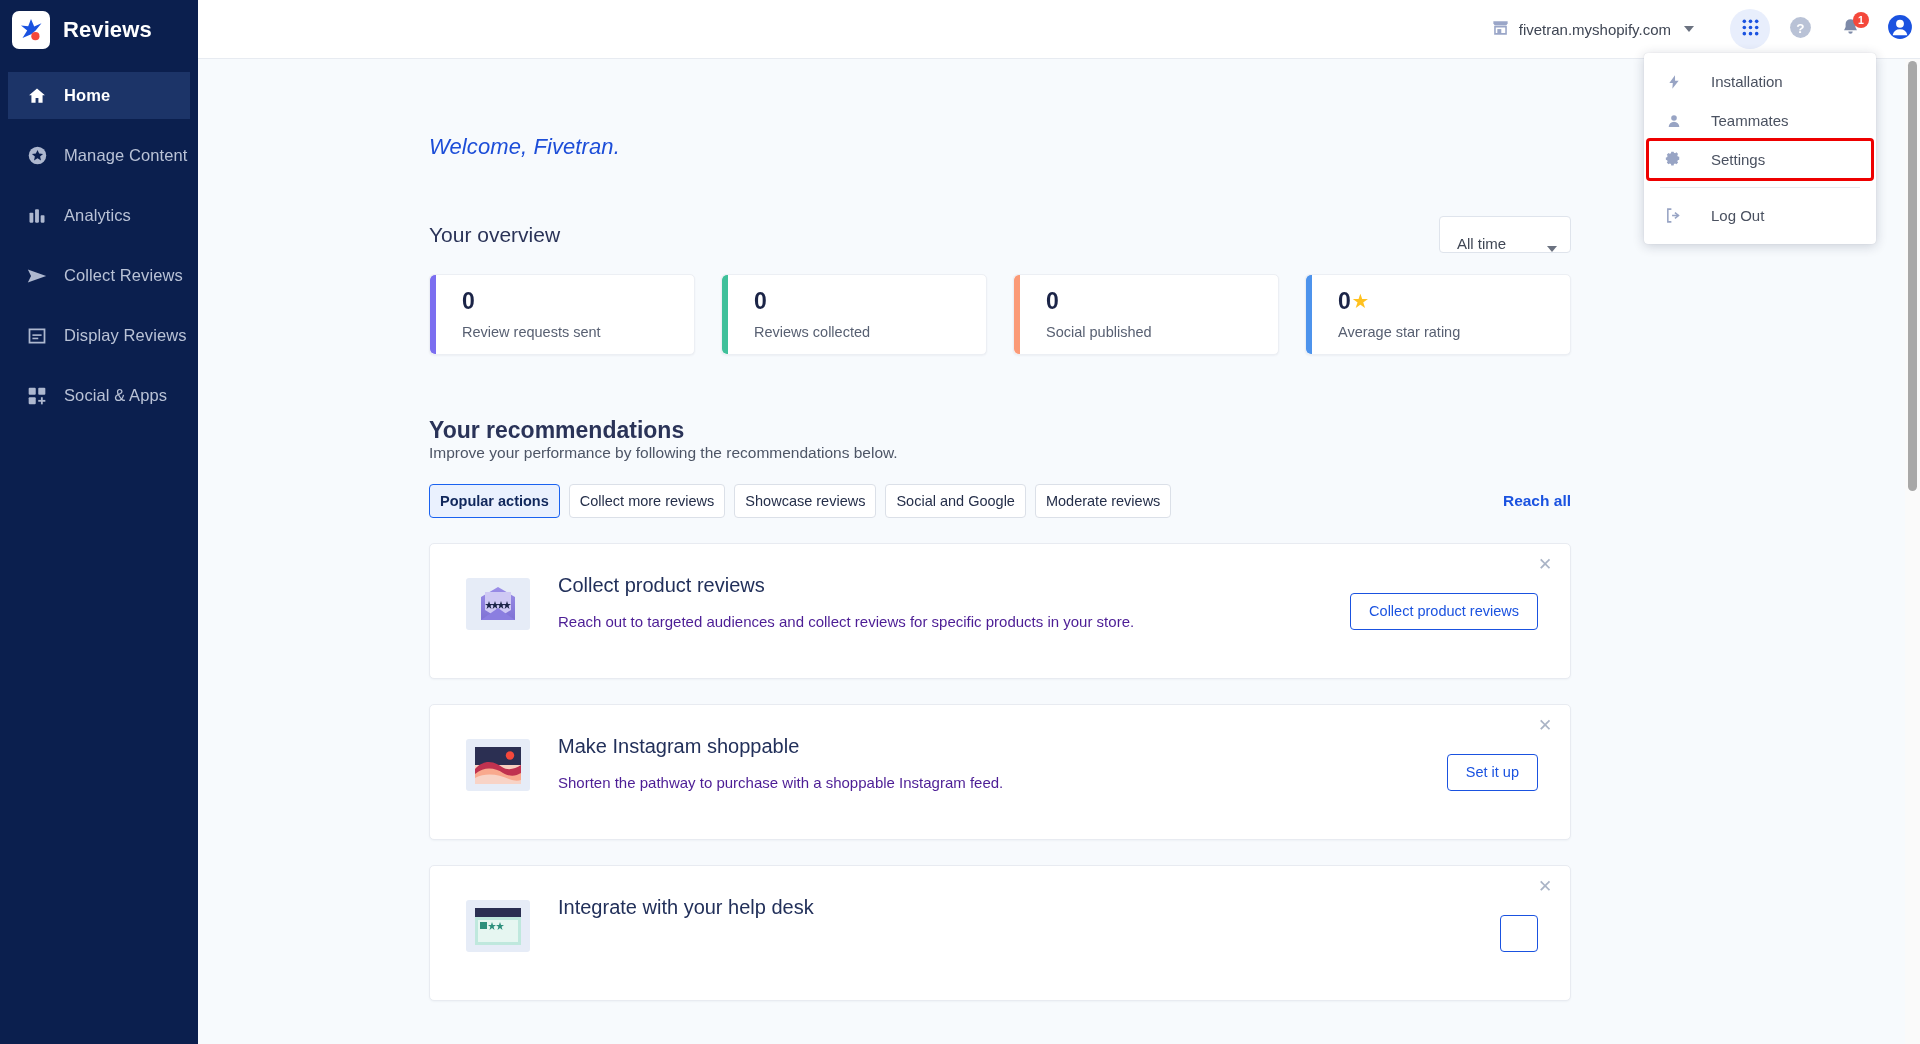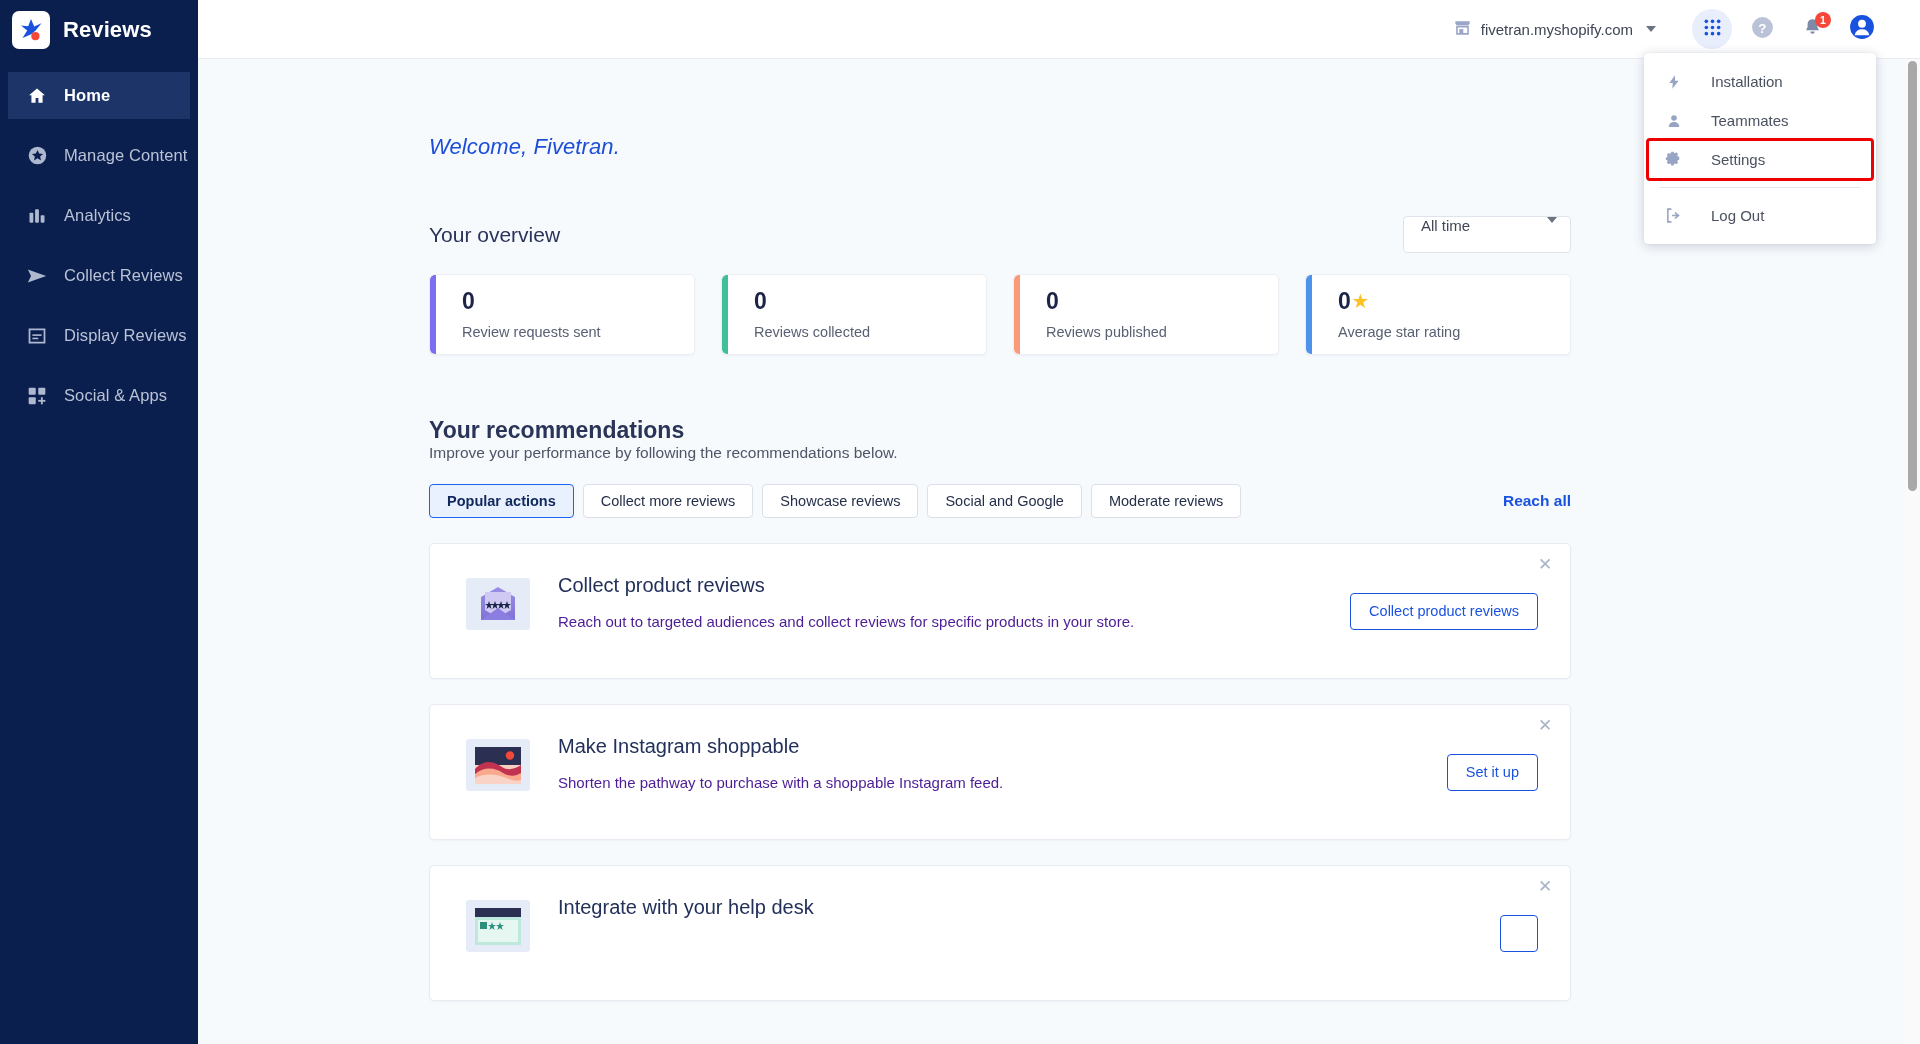--- a/index.html
+++ b/index.html
@@ -45,21 +45,21 @@
   
   .main {
     flex: 1 1 auto; height: 1044px; position: relative;
     background: #f7fafd;
     overflow: hidden;
   }
   .topbar {
     height: 59px; background: #ffffff;
     border-bottom: 1px solid #e7ebf1;
     display: flex; align-items: center; justify-content: flex-end;
-    padding-right: 38px; gap: 0px;
+    gap: 0px;
     position: relative; z-index: 20;
   }
   .store-chip {
     display: flex; align-items: center; gap: 9px;
     font-size: 15px; color: #3f4654; cursor: pointer; margin-right: 26px;
   }
   .caret { width:0;height:0;border-left:5px solid transparent;border-right:5px solid transparent;border-top:6px solid #6b7280; margin-left:4px;}
   .tb-btn { width: 40px; height: 40px; border-radius: 50%; display: flex; align-items: center; justify-content: center; cursor: pointer; margin-left: 10px; position: relative; }
   .tb-btn.grid-btn { background: #e8eefc; }
   .badge {
@@ -91,43 +91,43 @@
   
   .content { padding: 0 0 0 0; position: relative; height: 985px; }
   .inner { width: 1142px; margin-left: 231px; padding-top: 75px; }
 
   .welcome {
     font-size: 22px; color: #1d4ed8; font-weight: 400; letter-spacing: .1px; font-style: italic;
   }
   .sec-row { display: flex; align-items: center; justify-content: space-between; margin-top: 56px; }
   .sec-title { font-size: 21px; color: #2a3358; font-weight: 400; }
   .select {
-    width: 168px; height: 37px; background: #fff; border: 1px solid #dfe4ec;
-    border-radius: 4px; display: flex; align-items: flex-start; justify-content: space-between;
+    width: 132px; height: 37px; background: #fff; border: 1px solid #dfe4ec;
+    border-radius: 4px; display: flex; align-items: flex-end; justify-content: space-between;
     padding: 0 13px 0 17px; font-size: 15px; color: #3f4654; cursor: pointer;
   }
 
   .stats { display: flex; gap: 26px; margin-top: 21px; }
   .stat {
     flex: 1 1 0; height: 81px; background: #ffffff;
     border: 1px solid #eceff4; border-radius: 5px;
     box-shadow: 0 1px 2px rgba(30,40,70,.05);
     position: relative; padding: 15px 0 0 32px; overflow: hidden;
   }
   .stat .bar { position: absolute; left: 0; top: 0; bottom: 0; width: 6px; border-radius: 5px 0 0 5px; }
   .stat .val { font-size: 23px; font-weight: 700; color: #1b2447; line-height: 1; display: flex; align-items: center; gap: 2px;}
   .stat .lbl { font-size: 14.5px; color: #586072; margin-top: 11px; }
   .star { color: #ffc11f; font-size: 17px; }
 
   .rec-title { font-size: 23px; color: #2a3358; margin-top: 62px; }
   .rec-sub { font-size: 15.5px; color: #4d5566; margin-top: 0; }
 
   .tabs { display: flex; align-items: center; margin-top: 22px; gap: 9px; }
   .tab {
-    height: 34px; padding: 0 17px; border: 1px solid #dbe0e8; border-radius: 4px;
+    height: 34px; padding: 0 10px; border: 1px solid #dbe0e8; border-radius: 4px;
     background: #ffffff; color: #252f4a; font-size: 14.5px;
     display: flex; align-items: center; cursor: pointer;
   }
   .tab.active { background: #eaf1fe; border: 1.6px solid #1a62f0; color: #11285c; font-weight: 600; }
   .show-all { margin-left: auto; color: #1a52e0; font-size: 15.5px; font-weight: 700; cursor: pointer; }
 
   .card {
     background: #ffffff; border: 1px solid #e8ebf1; border-radius: 5px;
     box-shadow: 0 1px 2px rgba(30,40,70,.04);
     margin-top: 25px; position: relative;
@@ -360,21 +360,21 @@
             <div class="val">
                 <span>0</span>
               </div>
             <div class="lbl">Reviews collected</div>
           </div>
           <div class="stat">
             <div class="bar" style="background:#fb9a77"></div>
             <div class="val">
                 <span>0</span>
               </div>
-            <div class="lbl">Reviews published</div>
+            <div class="lbl">Social published</div>
           </div>
           <div class="stat">
             <div class="bar" style="background:#4d93ec"></div>
             <div class="val">
               <span>0</span>
               <span class="star">★</span>
             </div>
             <div class="lbl">Average star rating</div>
           </div>
         </div>

